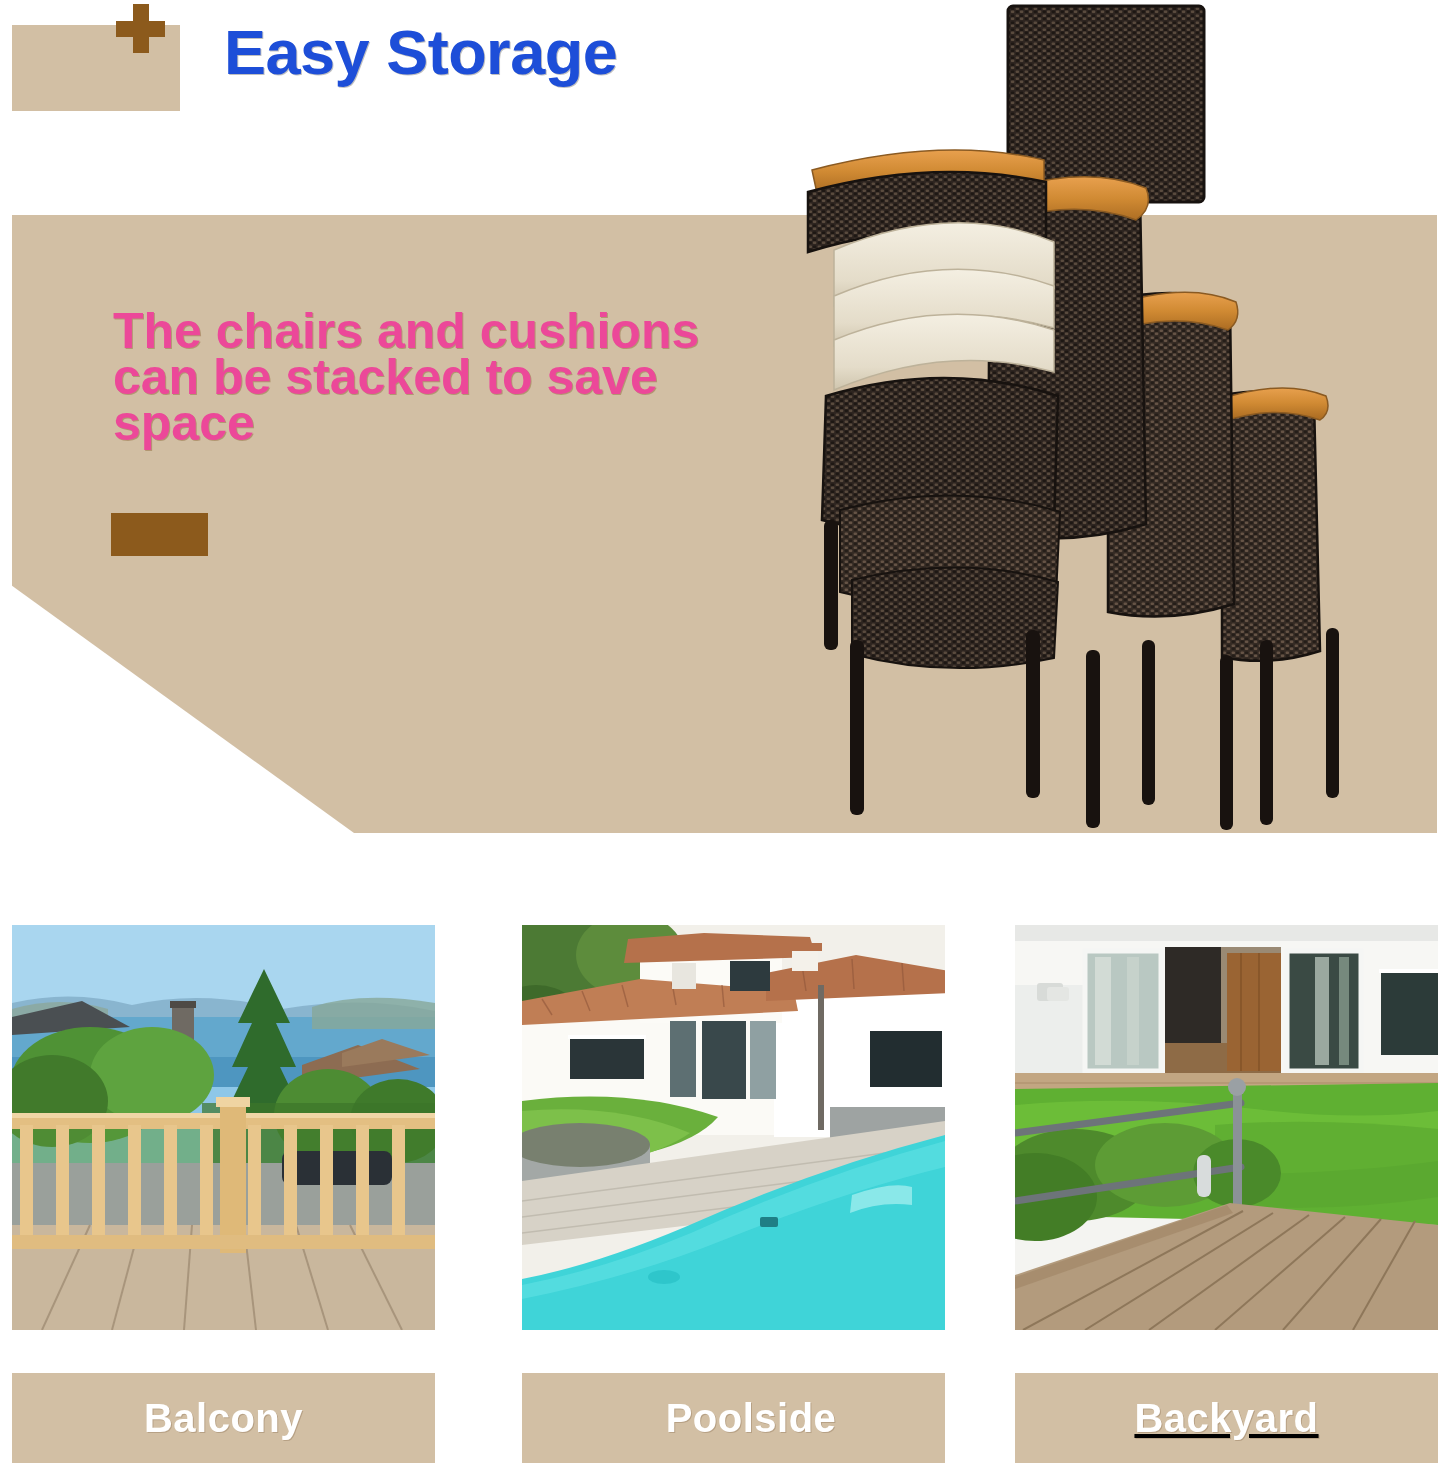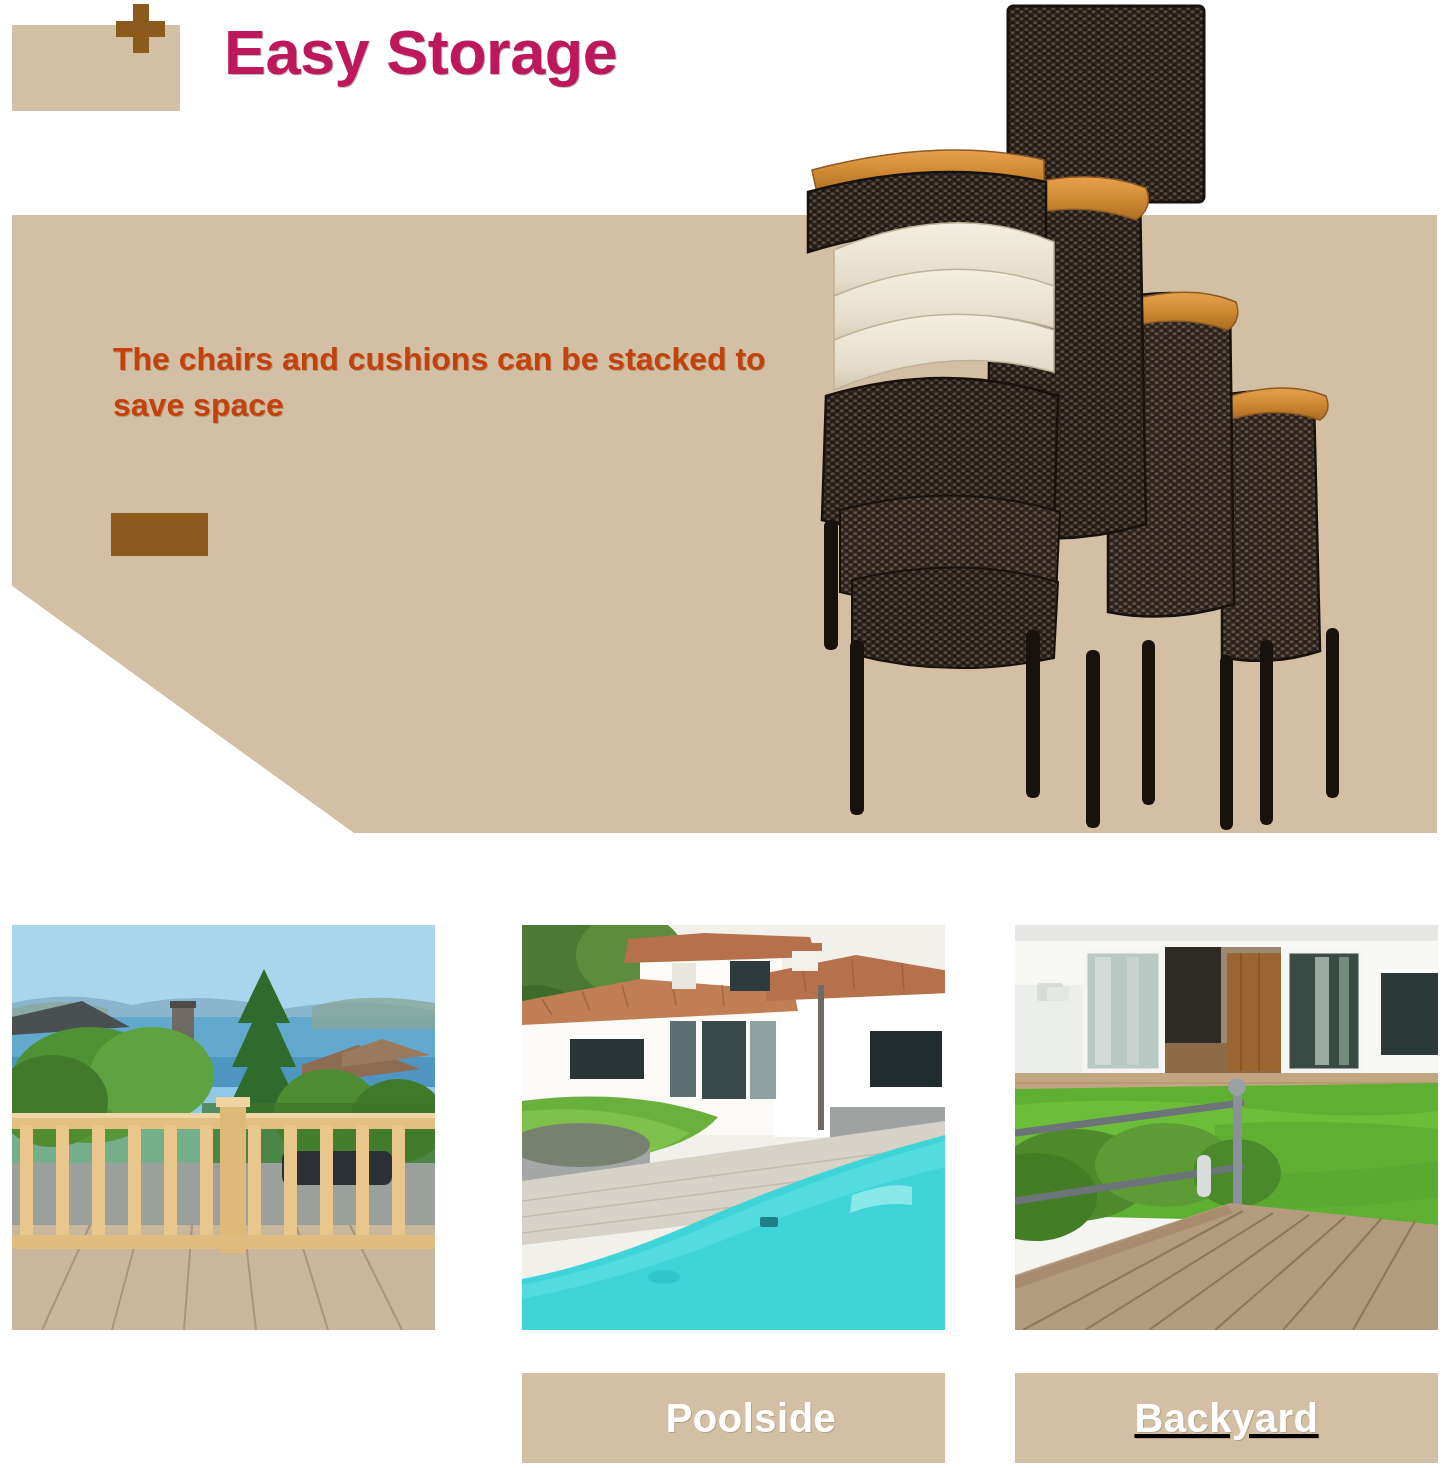--- a/index.html
+++ b/index.html
@@ -25,41 +25,40 @@
     position: absolute; left: 0; top: 17px;
     width: 49px; height: 16px; background: #8c5a1c;
   }
   .plus-icon .bar-v {
     position: absolute; left: 17px; top: 0;
     width: 16px; height: 49px; background: #8c5a1c;
   }
   .page-title {
     position: absolute; left: 224px; top: 16px;
     font-size: 63px; font-weight: bold;
-    color: #be185d; letter-spacing: -0.5px;
+    color: #1d4ed8; letter-spacing: -0.5px;
     text-shadow: 1px 1px 0 rgba(0,0,0,0.25);
     white-space: nowrap;
   }
 
   
   .feature-panel {
     position: absolute; left: 12px; top: 215px;
     width: 1425px; height: 618px;
     background: #d2bfa4;
     clip-path: polygon(0 0, 100% 0, 100% 100%, 57% 100%, 24% 100%, 0 60%);
   }
   .feature-text {
     position: absolute; left: 113px; top: 308px;
     width: 660px;
-    font-size: 32px; font-weight: bold;
+    font-size: 50px; font-weight: bold;
     line-height: 46px;
-    color: #c2410c;
+    color: #ec4899;
     text-shadow: 1px 1px 0 rgba(120,75,20,0.35);
     font-stretch: condensed;
-    margin-top: 28px;
   }
   .accent-bar {
     position: absolute; left: 111px; top: 513px;
     width: 97px; height: 43px;
     background: #8c5a1c;
   }
 
   
   .chair-stack {
     position: absolute; left: 790px; top: 0px;
@@ -232,20 +231,23 @@
             <rect x="272" y="200" width="13" height="118"></rect>
             <rect x="308" y="200" width="13" height="118"></rect>
             <rect x="344" y="200" width="13" height="118"></rect>
             <rect x="380" y="200" width="13" height="118"></rect>
           </g>
           <rect x="208" y="176" width="26" height="152" fill="#dfb978"></rect>
           <rect x="204" y="172" width="34" height="10" fill="#efd4a2"></rect>
           <rect x="0" y="310" width="423" height="14" fill="#e0bc80"></rect>
         </svg>
       </div>
+      <div class="card-caption">
+        <span>Balcony</span>
+      </div>
     </div>
 
     <div class="card card-2">
       <div class="card-photo">
         <svg viewBox="0 0 423 405">
           <rect width="423" height="405" fill="#f2f0ea"></rect>
 
           <ellipse cx="40" cy="40" rx="72" ry="56" fill="#4c7a34"></ellipse>
           <ellipse cx="108" cy="30" rx="54" ry="42" fill="#5d8c3c"></ellipse>
           <ellipse cx="14" cy="104" rx="50" ry="44" fill="#3e6a2a"></ellipse>

